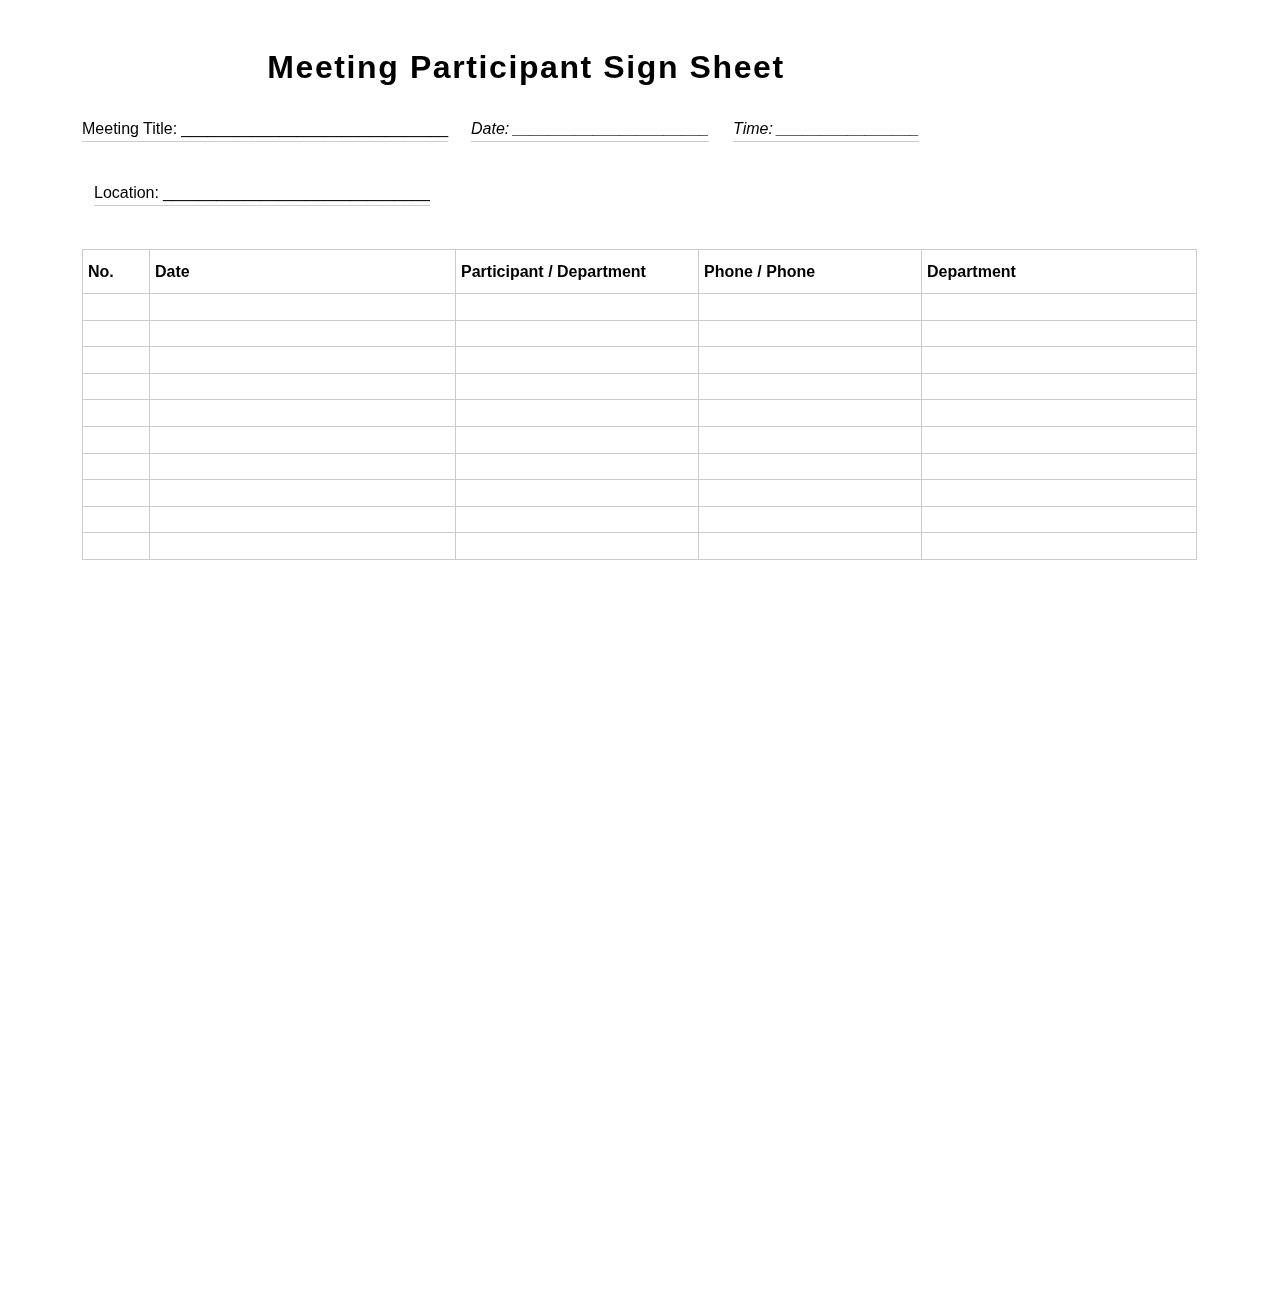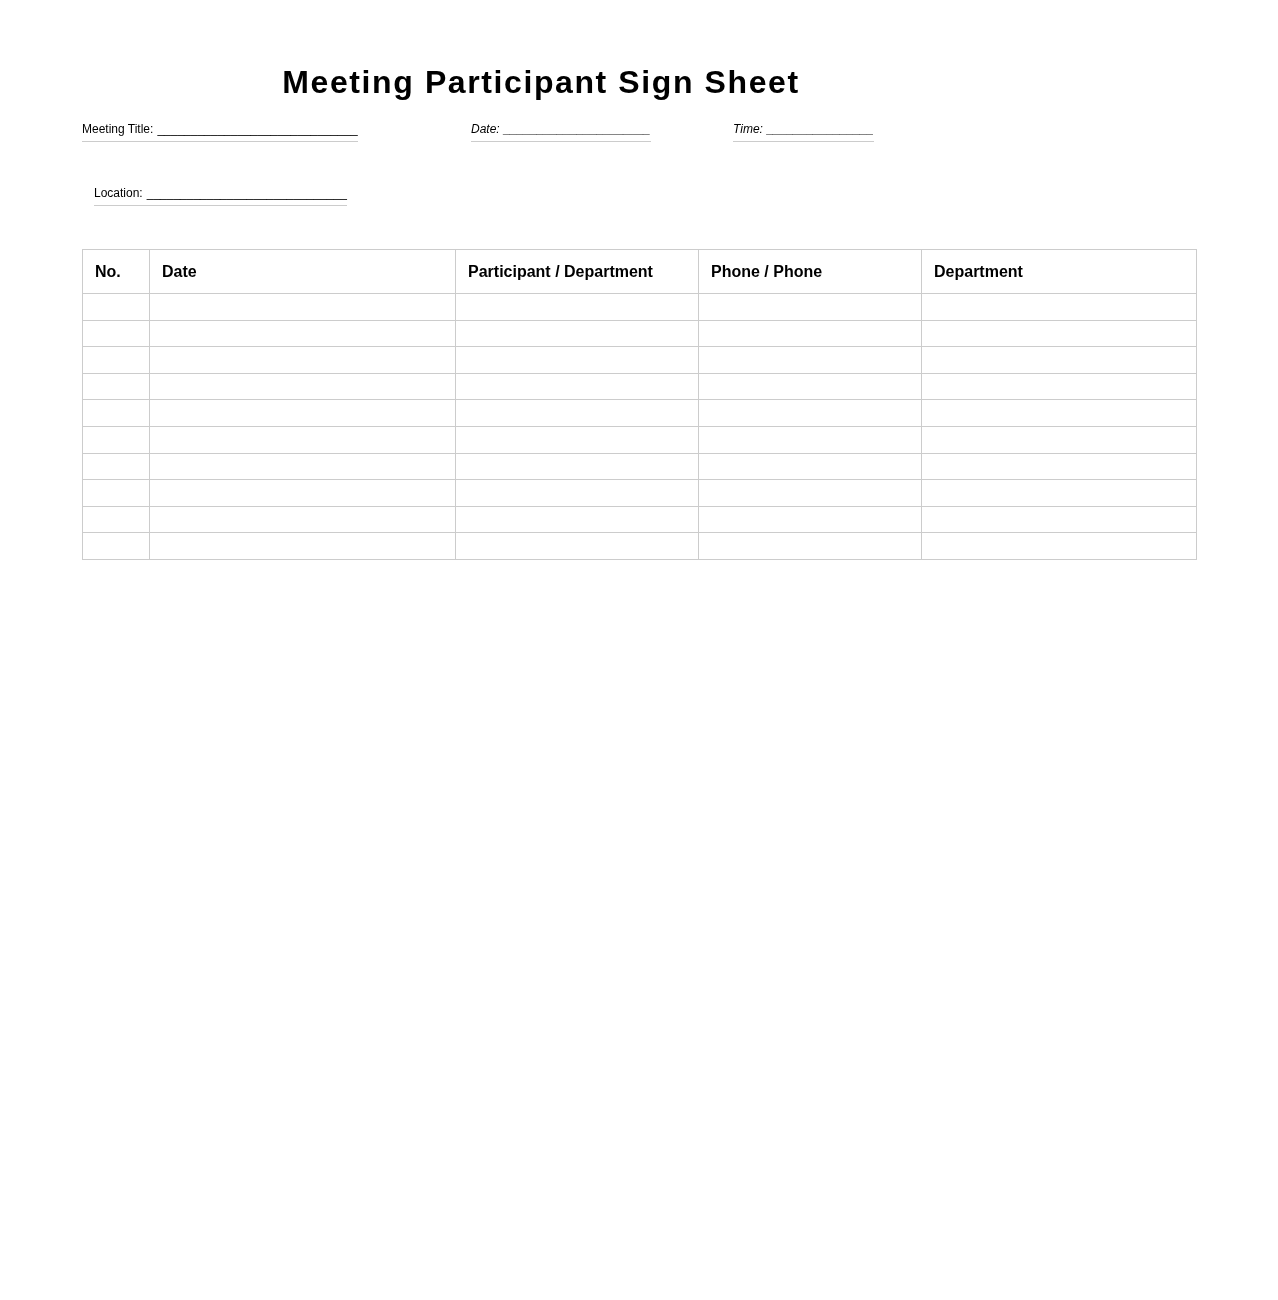--- a/index.html
+++ b/index.html
@@ -1,21 +1,21 @@
 <!DOCTYPE html>
 <html><head>
 <meta charset="utf-8">
 <style>
   html, body { margin: 0; padding: 0; background: #ffffff; }
   body { width: 1278px; height: 1300px; position: relative; font-family: "Liberation Sans", sans-serif; color: #000; }
-  .title { position: absolute; top: 48px; left: 0; width: 1050px; text-align: center; font-size: 32px; font-weight: bold; letter-spacing: 1.6px; margin: 16px; }
-  .field { position: absolute; font-size: 12px; line-height: 20px; border-bottom: 1px solid #cccccc; padding-bottom: 2px; white-space: nowrap; }
+  .title { position: absolute; top: 48px; left: 0; width: 1050px; text-align: center; font-size: 32px; font-weight: bold; letter-spacing: 1.6px; margin: 1px; }
+  .field { position: absolute; font-size: 16px; line-height: 20px; border-bottom: 1px solid #cccccc; padding-bottom: 2px; white-space: nowrap; }
   .field .lbl { margin-right: 4px; }
   table { position: absolute; top: 249px; left: 82px; width: 1114px; border-collapse: collapse; table-layout: fixed; }
-  th, td { border: 1px solid #cccccc; padding: 0 12px; text-align: left; }
+  th, td { border: 1px solid #cccccc; padding: 0 5px; text-align: left; }
   th { height: 43px; font-size: 16px; font-weight: bold; }
   td { height: 25.6px; }
 </style>
 </head>
 <body>
 
 <h1 class="title">Meeting Participant Sign Sheet</h1>
 
 <div class="field" style="left:82px; top:119px;">
   <span class="lbl">Meeting Title:</span><span>______________________________</span>

